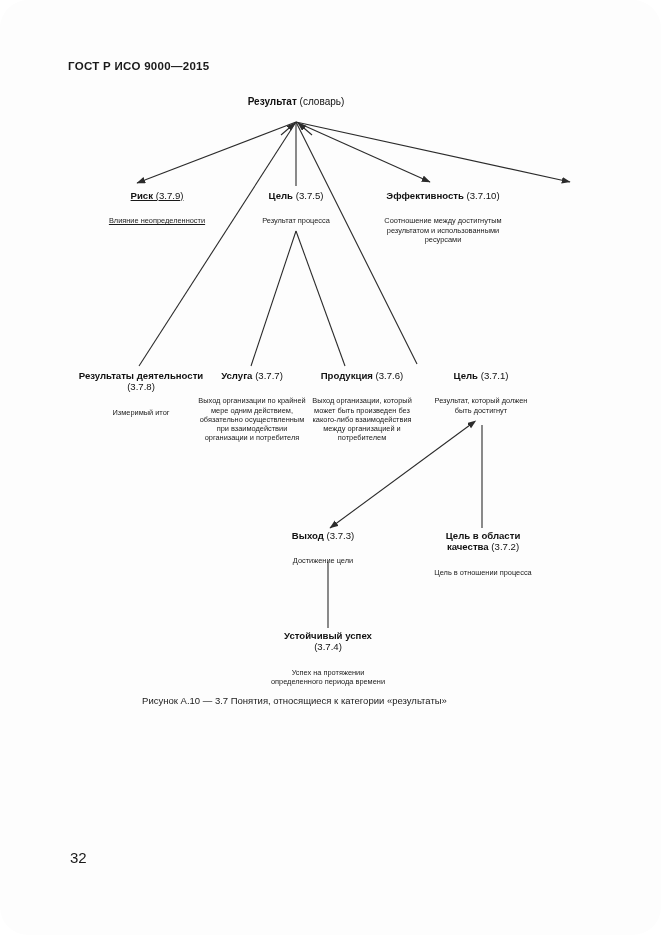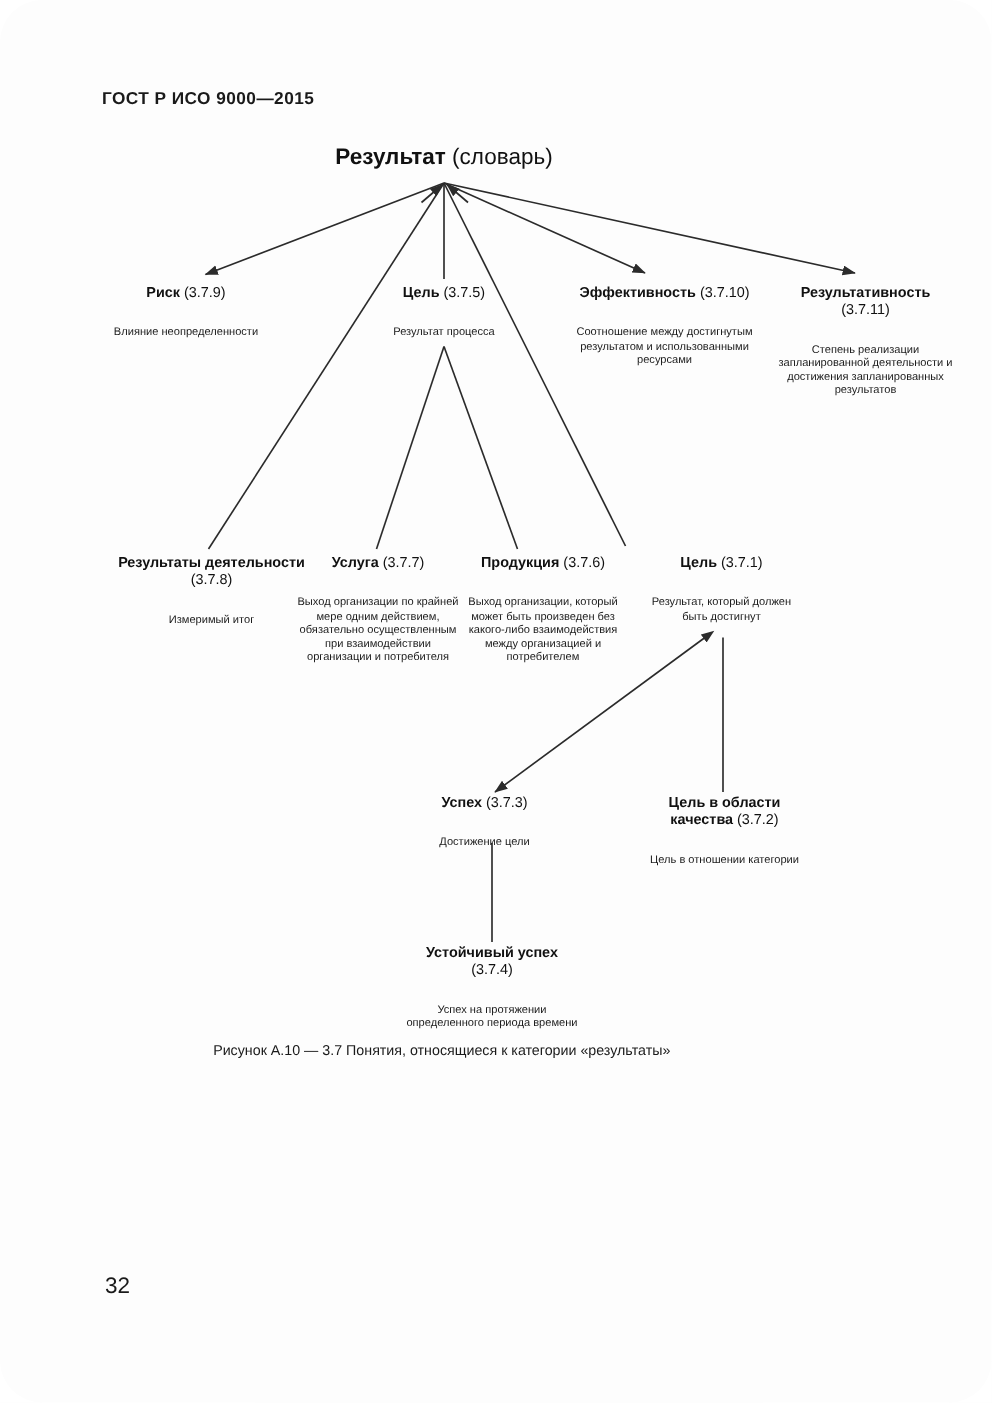--- a/index.html
+++ b/index.html
@@ -42,22 +42,22 @@
     font-size:9.6px;font-weight:bold;color:#111;
     display:block;
   }
   .node .term .ref{font-weight:normal;}
   .node .defn{
     display:block;
     font-size:7.4px;font-weight:normal;color:#1a1a1a;
     margin-top:15px;line-height:1.25;
   }
   .n-root{left:196px;top:96px;width:200px;}
-  .n-root .term{font-size:15px;}
-  .n-risk{left:57px;top:190px;width:134px;}
+  .n-root .term{font-size:10px;}
+  .n-risk{left:90px;top:190px;width:134px;text-decoration:underline;}
   .n-output{left:234px;top:190px;width:124px;}
   .n-efficiency{left:368px;top:190px;width:150px;}
   .n-effectiveness{left:513px;top:190px;width:128px;}
   .n-results{left:78px;top:370px;width:126px;}
   .n-service{left:196px;top:370px;width:112px;}
   .n-product{left:303px;top:370px;width:118px;}
   .n-objective{left:429px;top:370px;width:104px;}
   .n-success{left:265px;top:530px;width:116px;}
   .n-quality-objective{left:425px;top:530px;width:116px;}
   .n-sustained{left:269px;top:630px;width:118px;}
@@ -114,24 +114,20 @@
   <div class="node n-output">
     <span class="term"><span>Цель</span><span class="ref"> (3.7.5)</span></span>
     <span class="defn">Результат процесса</span>
   </div>
 
   <div class="node n-efficiency">
     <span class="term"><span>Эффективность</span><span class="ref"> (3.7.10)</span></span>
     <span class="defn">Соотношение между достигнутым результатом и использованными ресурсами</span>
   </div>
 
-  <div class="node n-effectiveness">
-    <span class="term"><span>Результативность</span><br><span class="ref">(3.7.11)</span></span>
-    <span class="defn">Степень реализации запланированной деятельности и достижения запланированных результатов</span>
-  </div>
 
   <div class="node n-results">
     <span class="term"><span>Результаты деятельности</span><span class="ref"> (3.7.8)</span></span>
     <span class="defn">Измеримый итог</span>
   </div>
 
   <div class="node n-service">
     <span class="term"><span>Услуга</span><span class="ref"> (3.7.7)</span></span>
     <span class="defn">Выход организации по крайней мере одним действием, обязательно осуществленным при взаимодействии организации и потребителя</span>
   </div>
@@ -140,27 +136,27 @@
     <span class="term"><span>Продукция</span><span class="ref"> (3.7.6)</span></span>
     <span class="defn">Выход организации, который может быть произведен без какого-либо взаимодействия между организацией и потребителем</span>
   </div>
 
   <div class="node n-objective">
     <span class="term"><span>Цель</span><span class="ref"> (3.7.1)</span></span>
     <span class="defn">Результат, который должен быть достигнут</span>
   </div>
 
   <div class="node n-success">
-    <span class="term"><span>Успех</span><span class="ref"> (3.7.3)</span></span>
+    <span class="term"><span>Выход</span><span class="ref"> (3.7.3)</span></span>
     <span class="defn">Достижение цели</span>
   </div>
 
   <div class="node n-quality-objective">
     <span class="term"><span>Цель в области качества</span><span class="ref"> (3.7.2)</span></span>
-    <span class="defn">Цель в отношении категории</span>
+    <span class="defn">Цель в отношении процесса</span>
   </div>
 
   <div class="node n-sustained">
     <span class="term"><span>Устойчивый успех</span><span class="ref"> (3.7.4)</span></span>
     <span class="defn">Успех на протяжении определенного периода времени</span>
   </div>
 
   <div class="figure-caption">Рисунок  А.10 — 3.7  Понятия, относящиеся к категории «результаты»</div>
 
   <div class="page-number">32</div>

